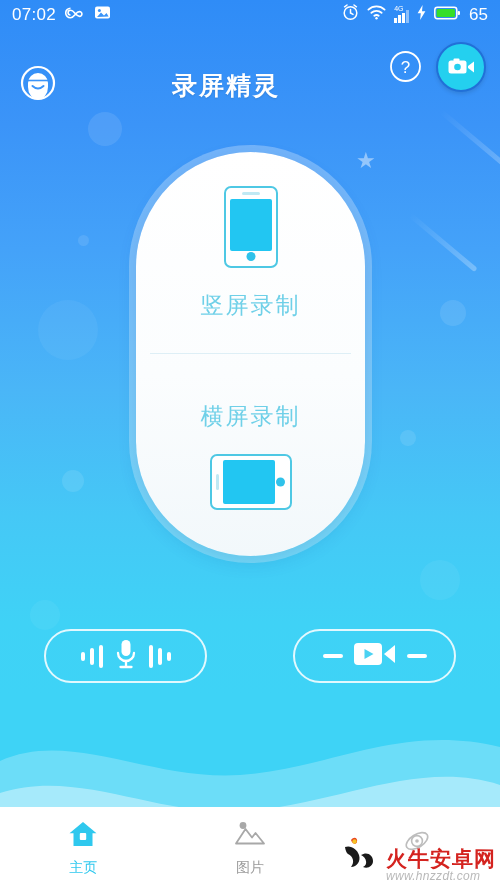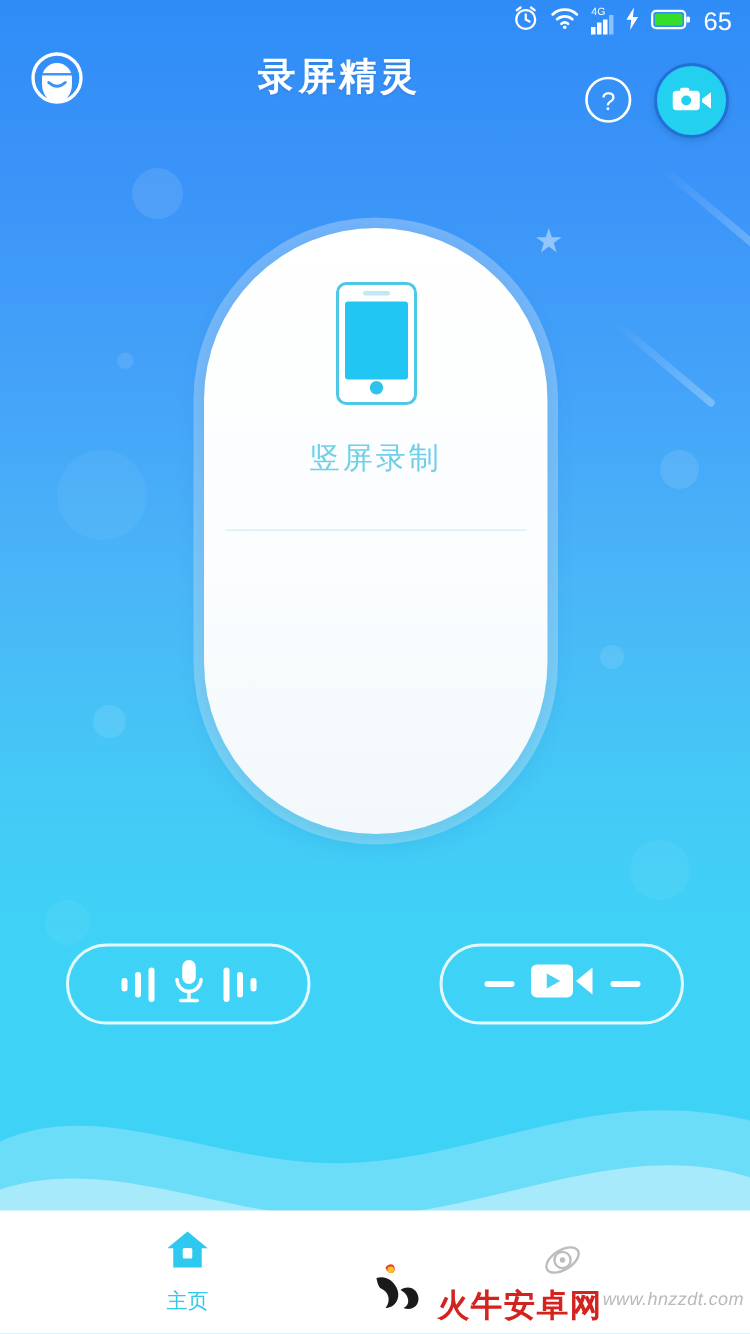--- a/index.html
+++ b/index.html
@@ -33,22 +33,22 @@
     display:flex; align-items:center; color:#ffffff; font-size:17px;
     padding:0 12px;
   }
   #statusbar .left{ display:flex; align-items:center; gap:9px; }
   #statusbar .right{ margin-left:auto; display:flex; align-items:center; gap:8px; }
   .clock-txt{ font-size:17px; letter-spacing:0.3px; }
   .battnum{ font-size:17px; }
 
   
   #header{
-    position:absolute; left:0; top:34px; width:452px; height:66px;
-    display:flex; align-items:flex-start; padding:0 20px;
+    position:absolute; left:0; top:52px; width:452px; height:66px;
+    display:flex; align-items:center; padding:0 20px;
   }
   #app-title{
     position:absolute; left:0; right:0; text-align:center;
     color:#ffffff; font-size:25px; font-weight:bold; letter-spacing:2px;
     text-shadow:0 1px 2px rgba(0,0,0,0.12);
   }
   .hdr-icon{ position:relative; z-index:3; }
   #help-btn{ position:absolute; right:78px; top:50px; }
   #record-btn{
     position:absolute; right:14px; top:42px;
@@ -66,21 +66,21 @@
     border-radius:115px;
     box-shadow:0 6px 18px rgba(20,80,160,0.16), 0 0 0 7px rgba(255,255,255,0.28);
   }
   .mode-half{
     position:absolute; left:0; width:229px; height:202px;
     display:flex; flex-direction:column; align-items:center; justify-content:center;
   }
   #mode-portrait{ top:0; }
   #mode-landscape{ top:202px; }
   .mode-label{
-    color:#6fd0e8; font-size:20px; letter-spacing:2px;
+    color:#6fd0e8; font-size:23px; letter-spacing:2px;
   }
   .card-divider{
     position:absolute; left:14px; top:201px; width:201px; height:1px;
     background:rgba(120,190,220,0.22);
   }
 
   
   .phone-p{
     width:54px; height:82px; border:2.2px solid #4ec8e4; border-radius:7px;
     background:#ffffff; position:relative; margin-bottom:22px;
@@ -137,21 +137,21 @@
     gap:7px; height:82px;
   }
   .nav-label{ font-size:14px; color:#9b9b9b; }
   .nav-item.active .nav-label{ color:#2fc8ee; }
 
   
   #watermark{
     position:absolute; right:4px; bottom:6px;
     display:flex; align-items:center; gap:5px; pointer-events:none;
   }
-  #wm-text{ display:flex; flex-direction:row; line-height:1.05;margin-top:24px; }
+  #wm-text{ display:flex; flex-direction:column; line-height:1.05;margin-top:24px; }
   #wm-title{ color:#d4231f; font-size:21px; font-weight:bold; letter-spacing:1px; }
   #wm-url{ color:#b9b9b9; font-size:12px; letter-spacing:0.3px;font-style:italic; }
 </style>
 </head>
 <body>
 
 <div id="screen">
 
   <div class="bokeh" style="left:88px;top:112px;width:34px;height:34px;"></div>
   <div class="bokeh" style="left:78px;top:235px;width:11px;height:11px;"></div>
@@ -166,20 +166,35 @@
   <div class="streak" style="left:400px;top:240px;width:86px;height:5px;transform:rotate(40deg);"></div>
 
   <svg class="waves" viewBox="0 0 500 200" preserveAspectRatio="none">
     <path d="M0,72 C70,40 150,92 240,86 C330,80 400,34 500,58 L500,200 L0,200 Z" fill="rgba(255,255,255,0.24)"></path>
     <path d="M0,104 C80,78 160,130 250,122 C340,114 420,70 500,96 L500,200 L0,200 Z" fill="rgba(255,255,255,0.40)"></path>
     <path d="M0,130 C90,104 150,150 250,150 C350,150 420,112 500,128 L500,200 L0,200 Z" fill="rgba(255,255,255,0.62)"></path>
     <path d="M0,160 C90,134 160,178 260,176 C360,174 430,144 500,158 L500,200 L0,200 Z" fill="#ffffff"></path>
   </svg>
 
   <div id="statusbar">
+    <div class="left">
+      <span class="clock-txt">07:02</span>
+      <span>
+        <svg width="20" height="14" viewBox="0 0 20 14">
+            <path d="M5.5,2.2a4.8,4.8 0 1 0 0,9.6c2.2,0 3.3-1.6 4.5-3.1c1.2-1.5 2.3-3.1 4.5-3.1a2.4 2.4 0 1 1 0,4.8c-2.2,0-3.3-1.6-4.5-3.1C8.8,5.8 7.7,4.2 5.5,4.2a2.4 2.4 0 1 0 0,4.8" fill="none" stroke="#ffffff" stroke-width="1.6"></path>
+          </svg>
+      </span>
+      <span>
+        <svg width="17" height="15" viewBox="0 0 17 15">
+            <rect x="1" y="1.5" width="15" height="12" rx="2" fill="#ffffff"></rect>
+            <circle cx="5.4" cy="5.6" r="1.5" fill="#3b94f8"></circle>
+            <path d="M3,12 L7,7.6 L10,10.4 L12.5,8 L14.6,11.6 Z" fill="#3b94f8"></path>
+          </svg>
+      </span>
+    </div>
     <div class="right">
       <span>
         <svg width="17" height="17" viewBox="0 0 17 17">
             <circle cx="8.5" cy="9" r="6.3" fill="none" stroke="#ffffff" stroke-width="1.5"></circle>
             <path d="M8.5,5.6 L8.5,9 L11,10.4" fill="none" stroke="#ffffff" stroke-width="1.5" stroke-linecap="round"></path>
             <path d="M2.6,2.8 L5,1" stroke="#ffffff" stroke-width="1.5" stroke-linecap="round"></path>
             <path d="M14.4,2.8 L12,1" stroke="#ffffff" stroke-width="1.5" stroke-linecap="round"></path>
           </svg>
       </span>
       <span>
@@ -247,20 +262,28 @@
       <div class="phone-p">
         <span class="spk"></span>
         <span class="scr"></span>
         <span class="hm"></span>
       </div>
       <div class="mode-label">竖屏录制</div>
     </div>
 
     <div class="card-divider"></div>
 
+    <div class="mode-half" id="mode-landscape">
+      <div class="mode-label">横屏录制</div>
+      <div class="phone-l">
+        <span class="spk"></span>
+        <span class="scr"></span>
+        <span class="hm"></span>
+      </div>
+    </div>
   </div>
 
   <div class="pill" id="pill-audio">
     <span class="bars">
       <i style="height:9px;"></i>
         <i style="height:17px;"></i>
         <i style="height:23px;"></i>
     </span>
     <span>
       <svg width="26" height="32" viewBox="0 0 26 32">
@@ -295,20 +318,29 @@
       <span>
         <svg width="30" height="28" viewBox="0 0 30 28">
           <path d="M15,2 L28.5,13.2 L24.5,13.2 L24.5,26 L5.5,26 L5.5,13.2 L1.5,13.2 Z" fill="#2fc8ee"></path>
           <rect x="11.8" y="13" width="6.4" height="7" rx="1" fill="#ffffff"></rect>
         </svg>
       </span>
       <span class="nav-label">主页</span>
     </div>
 
 
+    <div class="nav-item">
+      <span>
+        <svg width="32" height="28" viewBox="0 0 32 28">
+          <circle cx="9" cy="5.5" r="3.4" fill="#a8a8a8"></circle>
+          <path d="M2,23.5 L11.5,9 L18,17.5 L21.5,13 L30,23.5 Z" fill="none" stroke="#a8a8a8" stroke-width="1.8" stroke-linejoin="round"></path>
+        </svg>
+      </span>
+      <span class="nav-label">图片</span>
+    </div>
 
     <div class="nav-item">
       <span>
         <svg width="32" height="28" viewBox="0 0 32 28">
           <ellipse cx="16" cy="12" rx="12" ry="6.5" transform="rotate(-32 16 12)" fill="none" stroke="#bdbdbd" stroke-width="1.6"></ellipse>
           <circle cx="16" cy="12" r="5.4" fill="none" stroke="#bdbdbd" stroke-width="1.6"></circle>
           <circle cx="16" cy="12" r="1.8" fill="#bdbdbd"></circle>
         </svg>
       </span>
       <span class="nav-label"></span>

